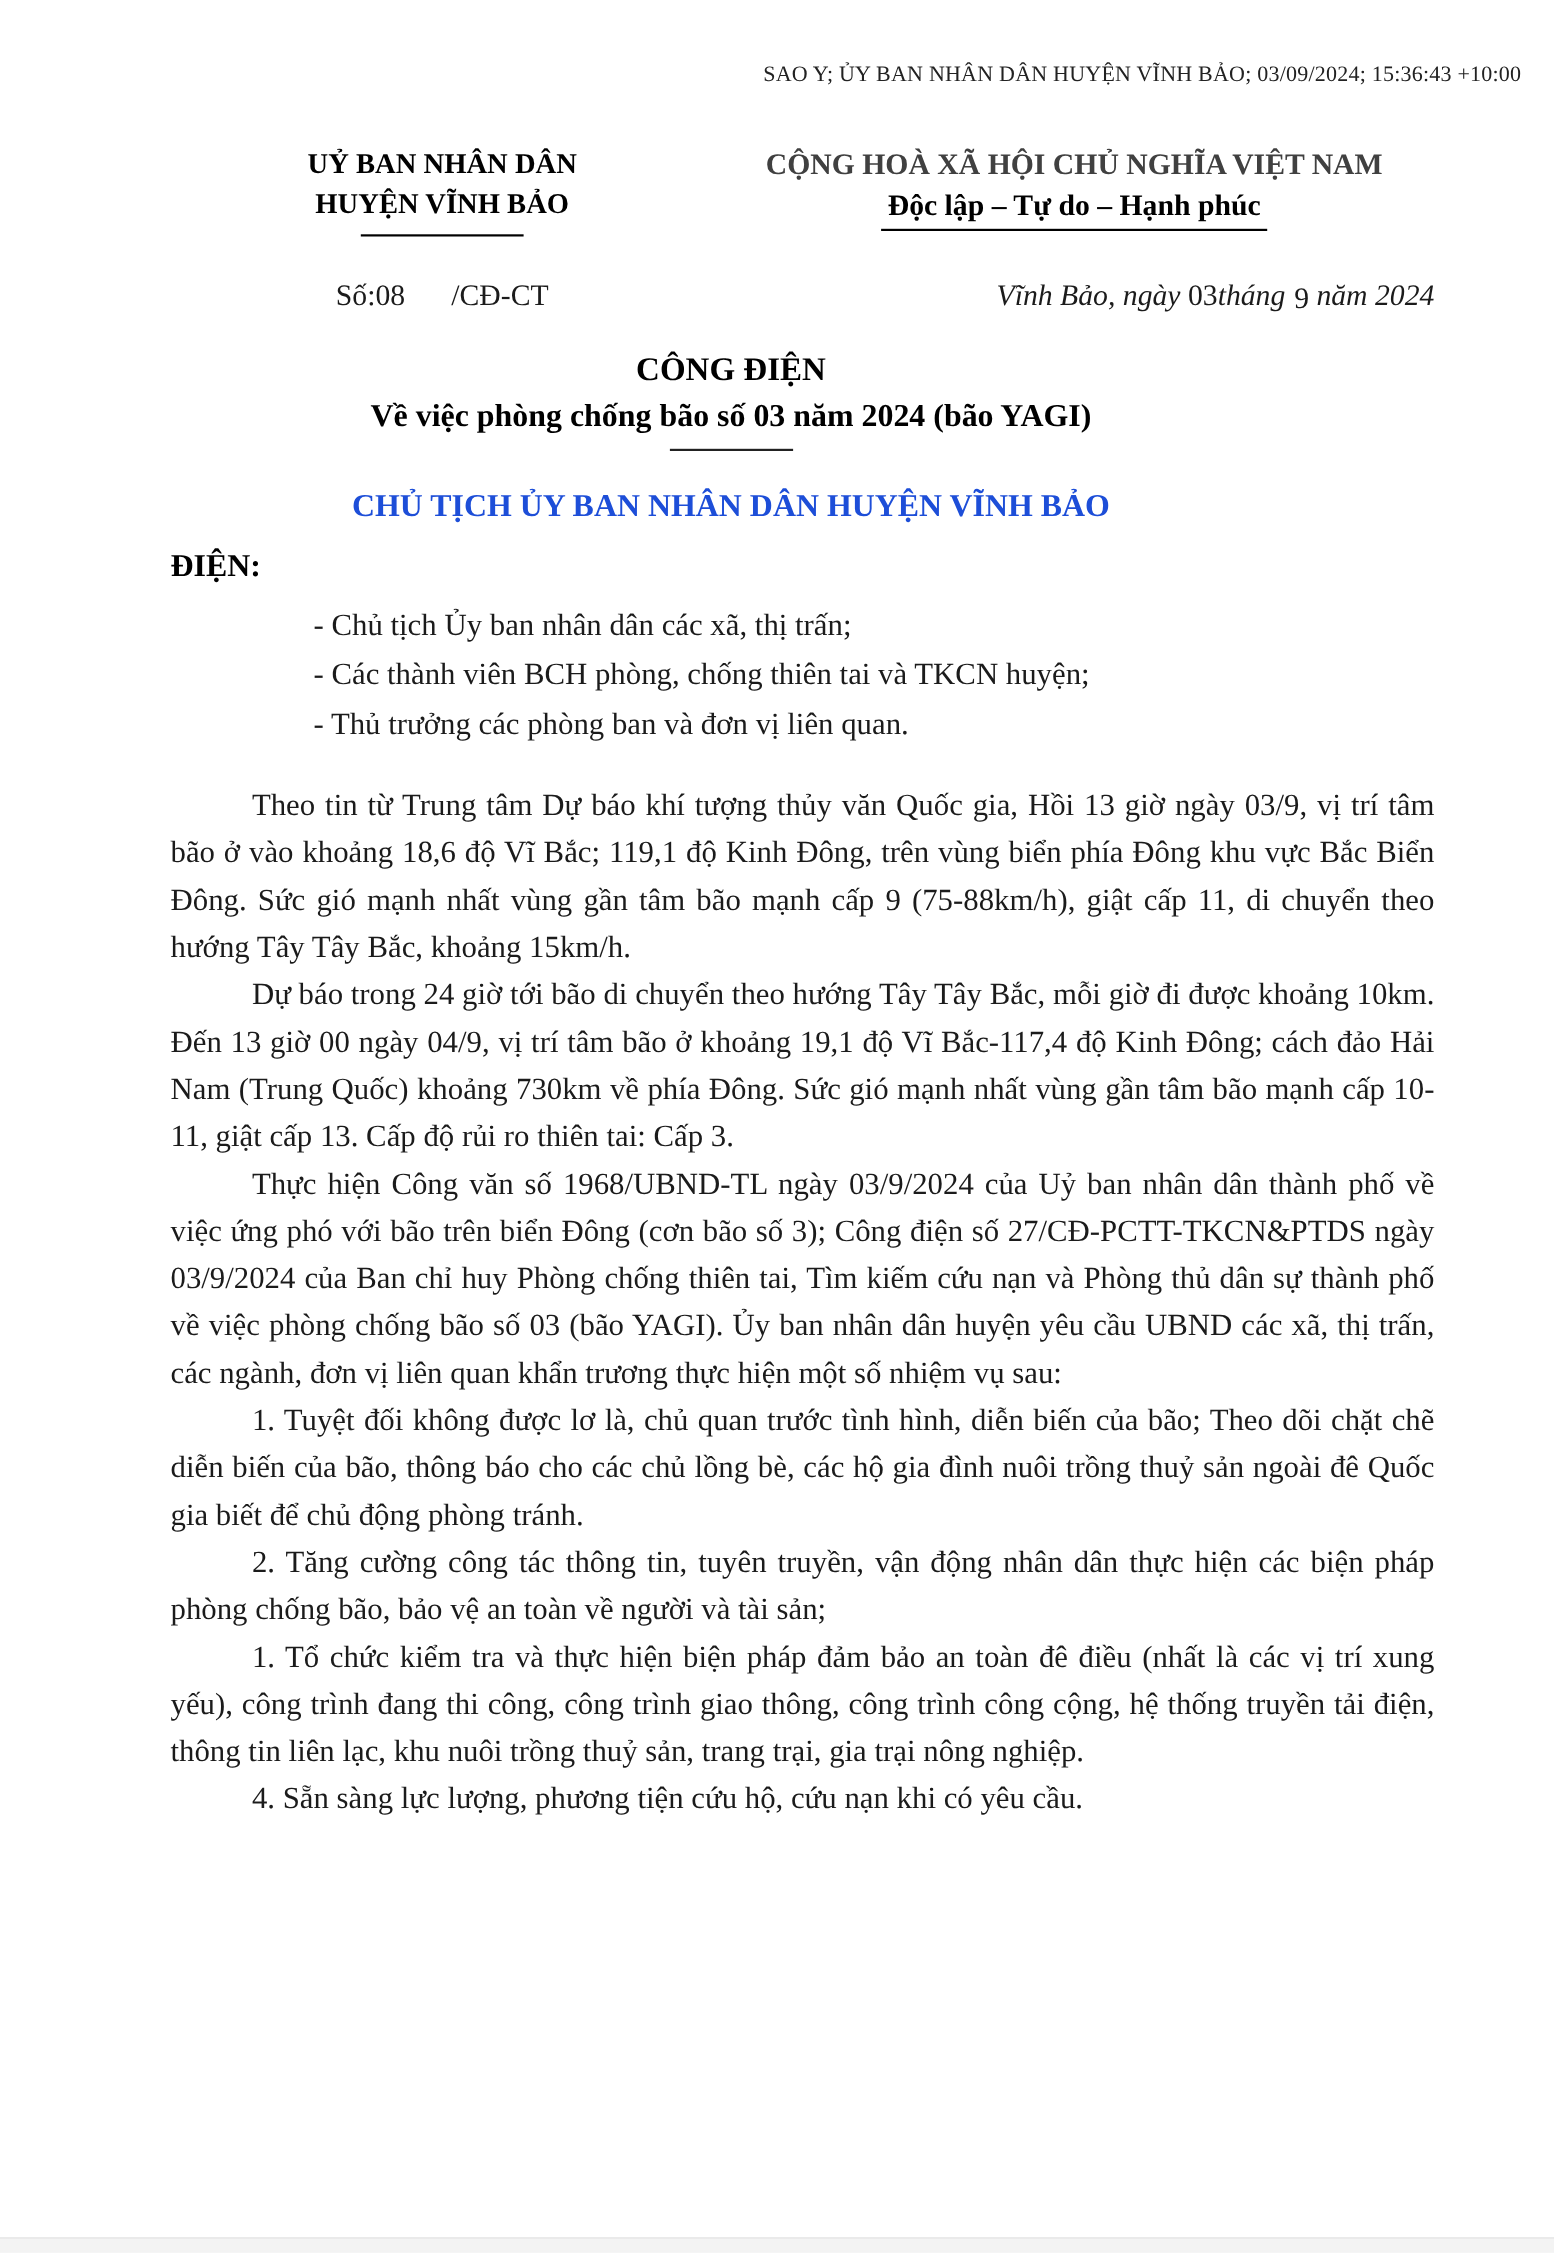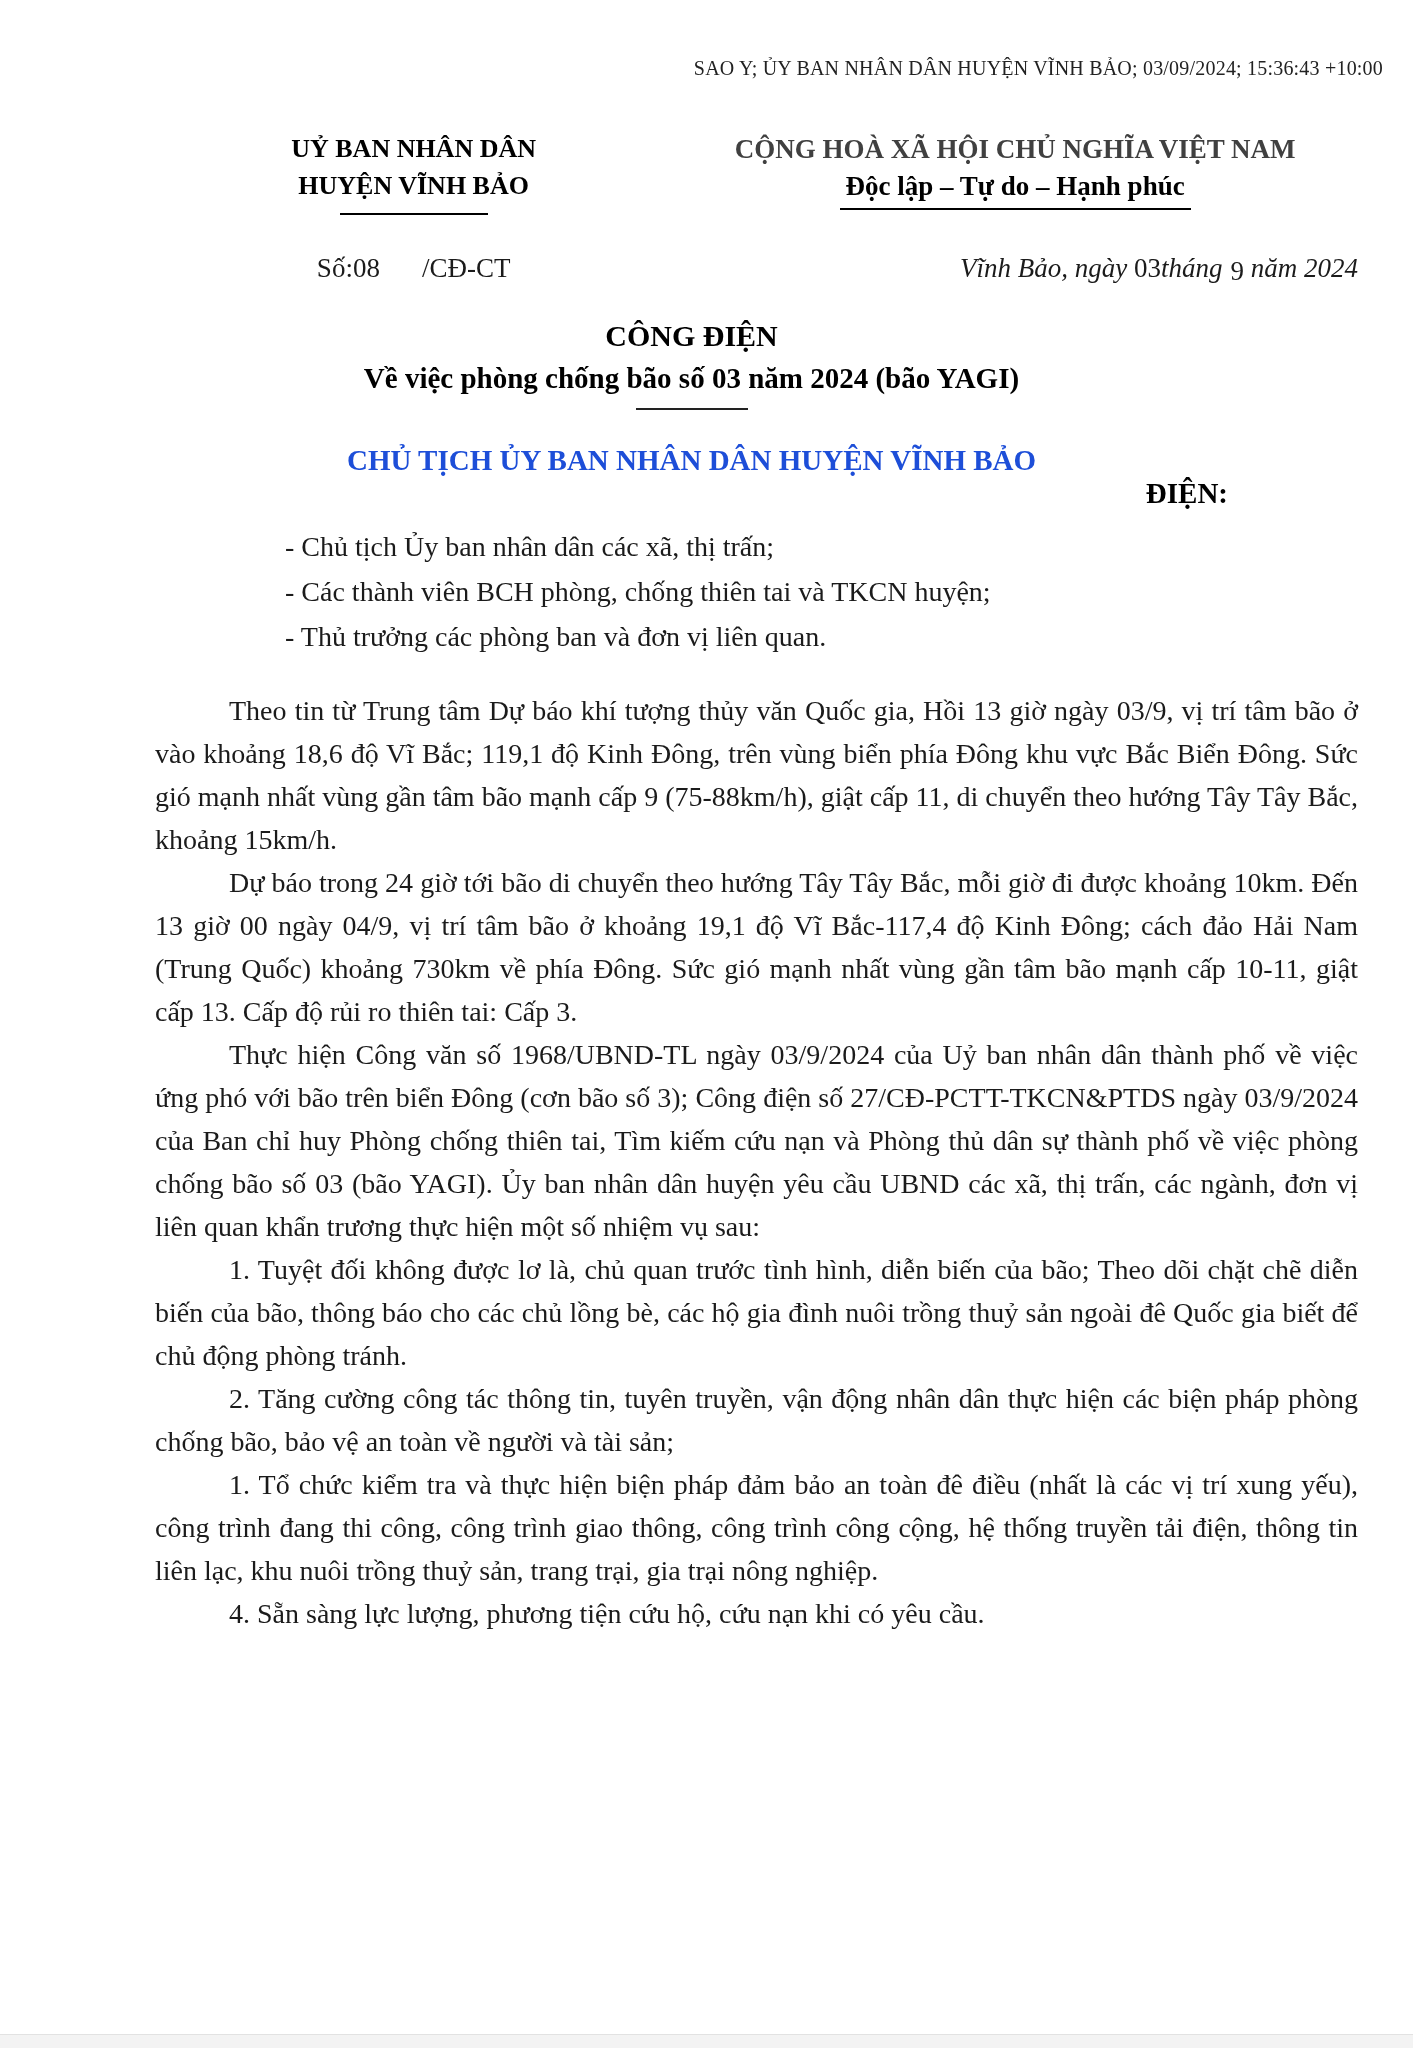--- a/index.html
+++ b/index.html
@@ -19,21 +19,21 @@
     font-size: 20px;
     color: #222;
     letter-spacing: 0.2px;
     white-space: nowrap;
   }
   .content {
     position: absolute;
     top: 130px;
     left: 0;
     width: 1413px;
-    padding: 0 55px 0 155px;
+    padding: 0 109px 0 155px;
     box-sizing: border-box;
   }
   .header-grid {
     display: flex;
     width: 100%;
   }
   .header-left  { width: 43%; text-align: center; }
   .header-right { width: 57%; text-align: center; }
   .issuer-line {
     font-weight: bold;
@@ -116,21 +116,22 @@
   }
   .authority {
     text-align: center;
     margin-top: 34px;
     margin-right: 130px;
     font-weight: bold;
     font-size: 29px;
     color: #1d4ed8;
   }
   .salutation {
-    text-align: right;
+    text-align: left;
+    margin-top: 22px;
     margin-right: 130px;
     font-weight: bold;
     font-size: 29px;
     color: #000;
   }
   .recipients {
     margin: 14px 0 0 130px;
     font-size: 28px;
     line-height: 45px;
   }

